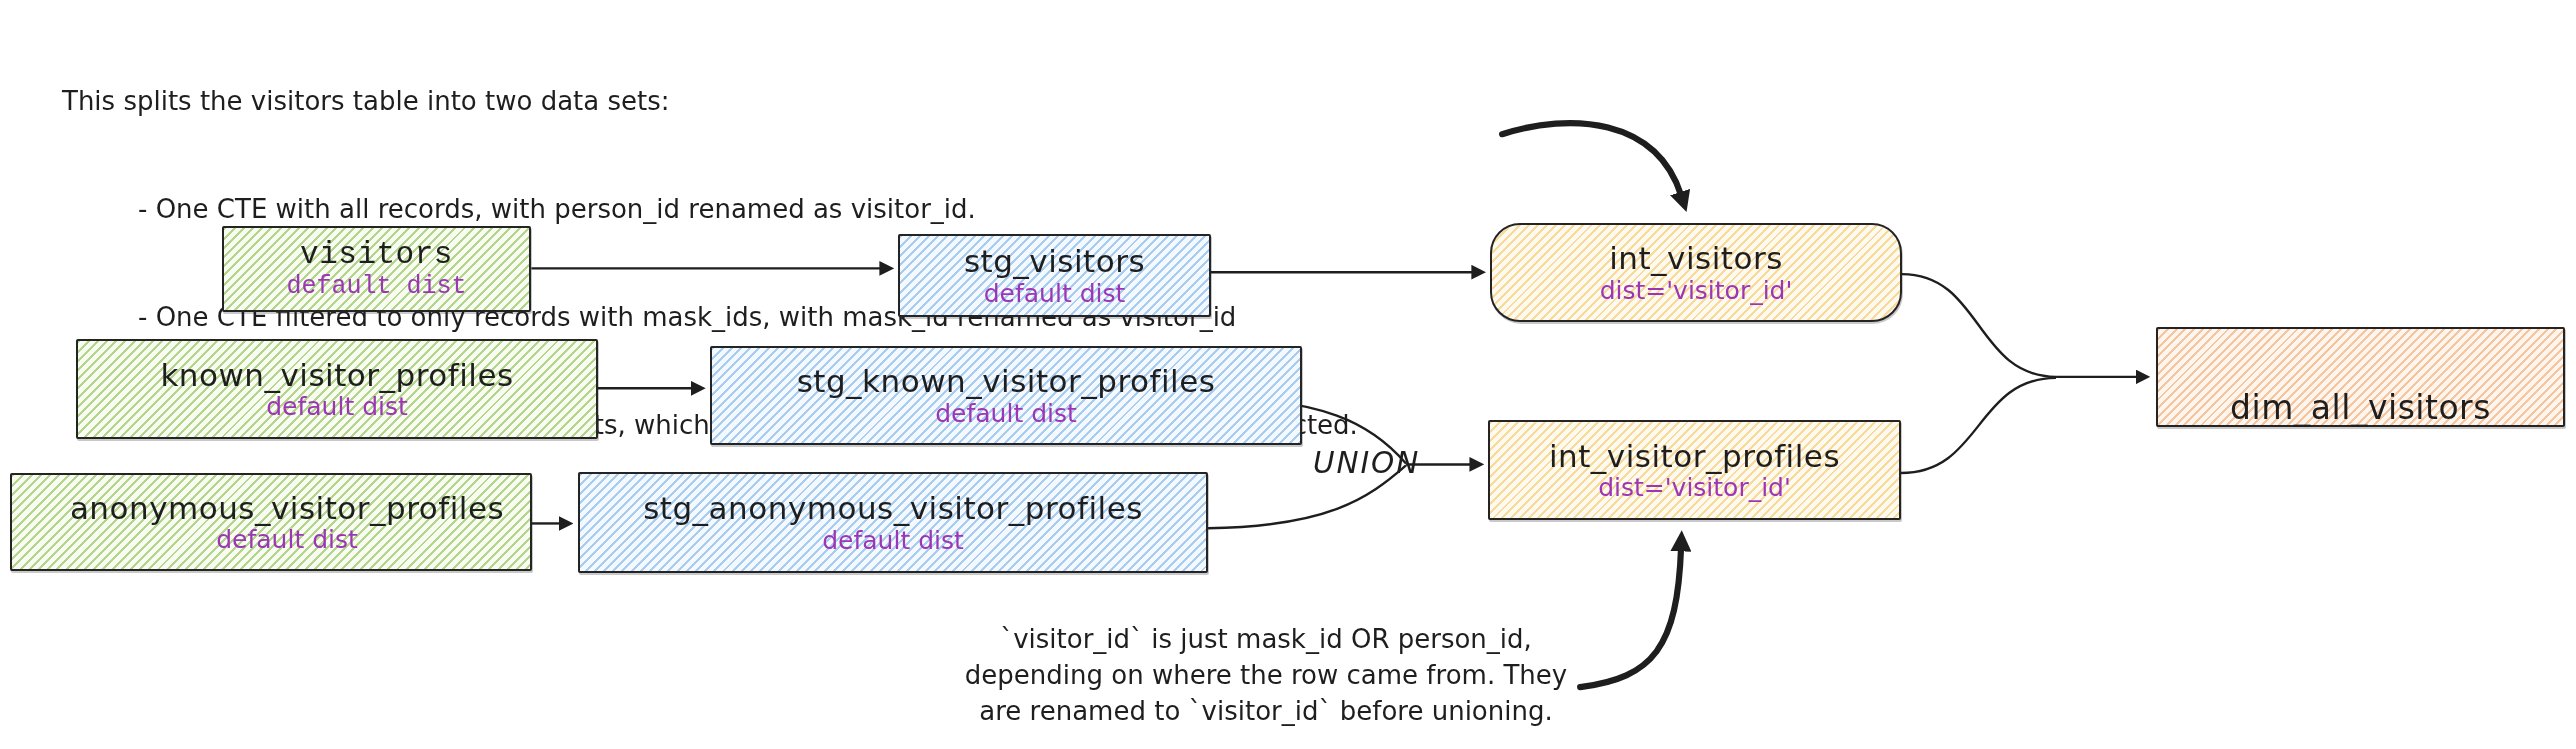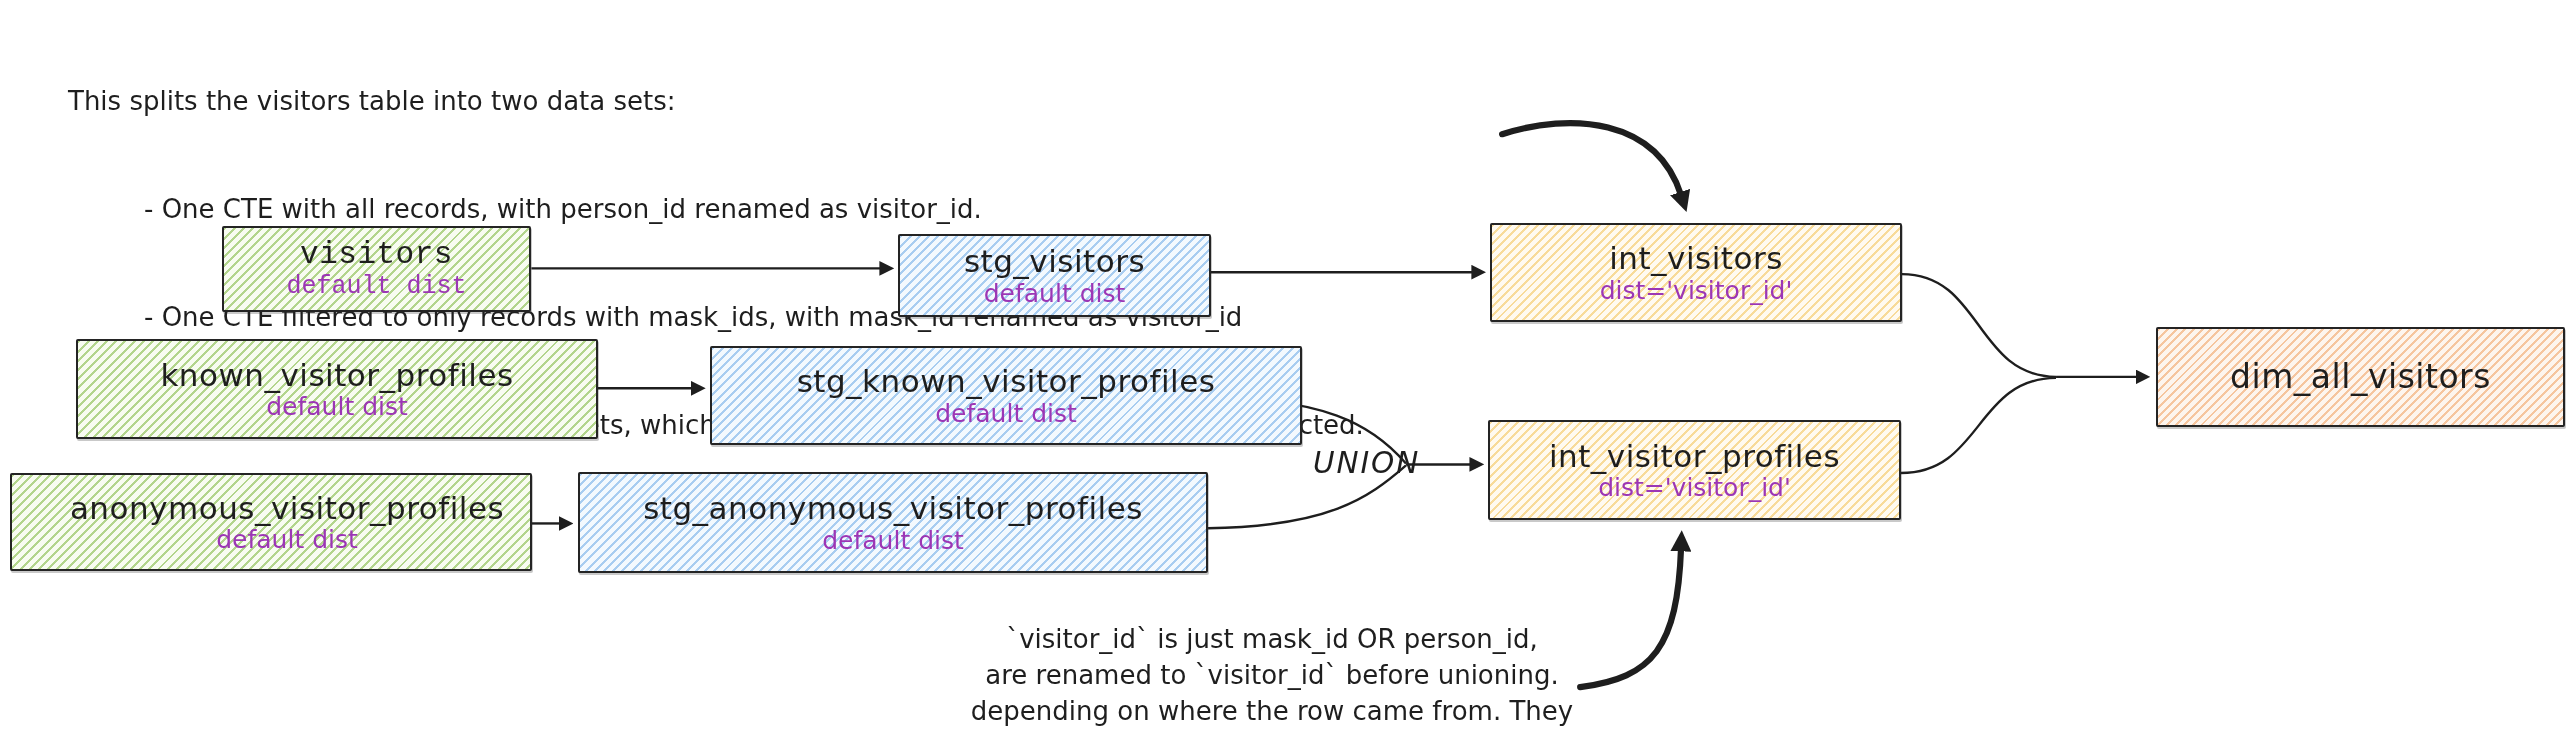--- a/index.html
+++ b/index.html
@@ -12,21 +12,20 @@
     overflow:hidden;
   }
   svg.wires{position:absolute;left:0;top:0;width:2576px;height:749px;pointer-events:none;}
 
   .note{
     position:absolute;
     font-size:26px;
     line-height:36px;
     color:#1e1e1e;
     white-space:pre;
-    margin-left:6px;
   }
   .note .indent{padding-left:76px;}
   #bottom-note{
     left:914px;top:621px;width:704px;
     text-align:center;white-space:normal;
   }
   #bottom-note div{white-space:pre;}
 
   .node{
     position:absolute;
@@ -55,30 +54,31 @@
     background-color:#f3f9fe;
     background-image:repeating-linear-gradient(135deg, rgba(77,151,224,0.45) 0 2.1px, rgba(0,0,0,0) 2.1px 6.5px);
   }
   .fill-yellow{
     background-color:#fffaf0;
     background-image:repeating-linear-gradient(135deg, rgba(240,185,60,0.48) 0 2.1px, rgba(0,0,0,0) 2.1px 6.3px);
   }
   .fill-orange{
     background-color:#fdf5ee;
     background-image:repeating-linear-gradient(135deg, rgba(238,150,80,0.5) 0 2.1px, rgba(0,0,0,0) 2.1px 6.1px);
+    justify-content:flex-end;
   }
 
   
   #node-visitors            {left:222px;top:226px;width:309px;height:86px;font-family:Liberation Mono, monospace;}
   #node-known               {left:76px; top:339px;width:522px;height:100px;}
   #node-anonymous           {left:9.5px; top:473px;width:522px;height:98px;padding-left:33px;}
   #node-stg-visitors        {left:898px;top:234px;width:313px;height:83px;}
   #node-stg-known           {left:710px;top:346px;width:592px;height:99px;}
   #node-stg-anonymous       {left:578px;top:472px;width:630px;height:101px;}
-  #node-int-visitors        {left:1490px;top:223px;width:412px;height:99px;}
+  #node-int-visitors        {left:1490px;top:223px;width:412px;height:99px;border-radius:30px;}
   #node-int-visitor-profiles{left:1488px;top:420px;width:413px;height:100px;}
   #node-dim-all-visitors    {left:2156px;top:327px;width:409px;height:100px;}
   #node-dim-all-visitors .lbl{font-size:33px;}
 
   #union-label{
     position:absolute;left:1277px;top:446px;
     font-size:29.5px;font-style:italic;letter-spacing:1.9px;
     color:#1e1e1e;
     margin-left:36px;
   }
@@ -121,22 +121,22 @@
 
   <div class="note" id="top-note" style="left:62px;top:11.4px;">
     <div>This splits the visitors table into two data sets:</div>
     <div class="indent">- One CTE with all records, with person_id renamed as visitor_id.</div>
     <div class="indent">- One CTE filtered to only records with mask_ids, with mask_id renamed as visitor_id</div>
     <div class="indent">- One CTE to union the two data sets, which results in a grain of one row per profile collected.</div>
   </div>
 
   <div class="note" id="bottom-note">
     <div>`visitor_id` is just mask_id OR person_id,</div>
+    <div>depending on where the row came from. They</div>
     <div>are renamed to `visitor_id` before unioning.</div>
-    <div>depending on where the row came from. They</div>
   </div>
 
   <div id="union-label">UNION</div>
 
   <div class="node fill-green" id="node-visitors">
     <div class="lbl">visitors</div>
     <div class="sub">default dist</div>
   </div>
   <div class="node fill-green" id="node-known">
     <div class="lbl">known_visitor_profiles</div>

